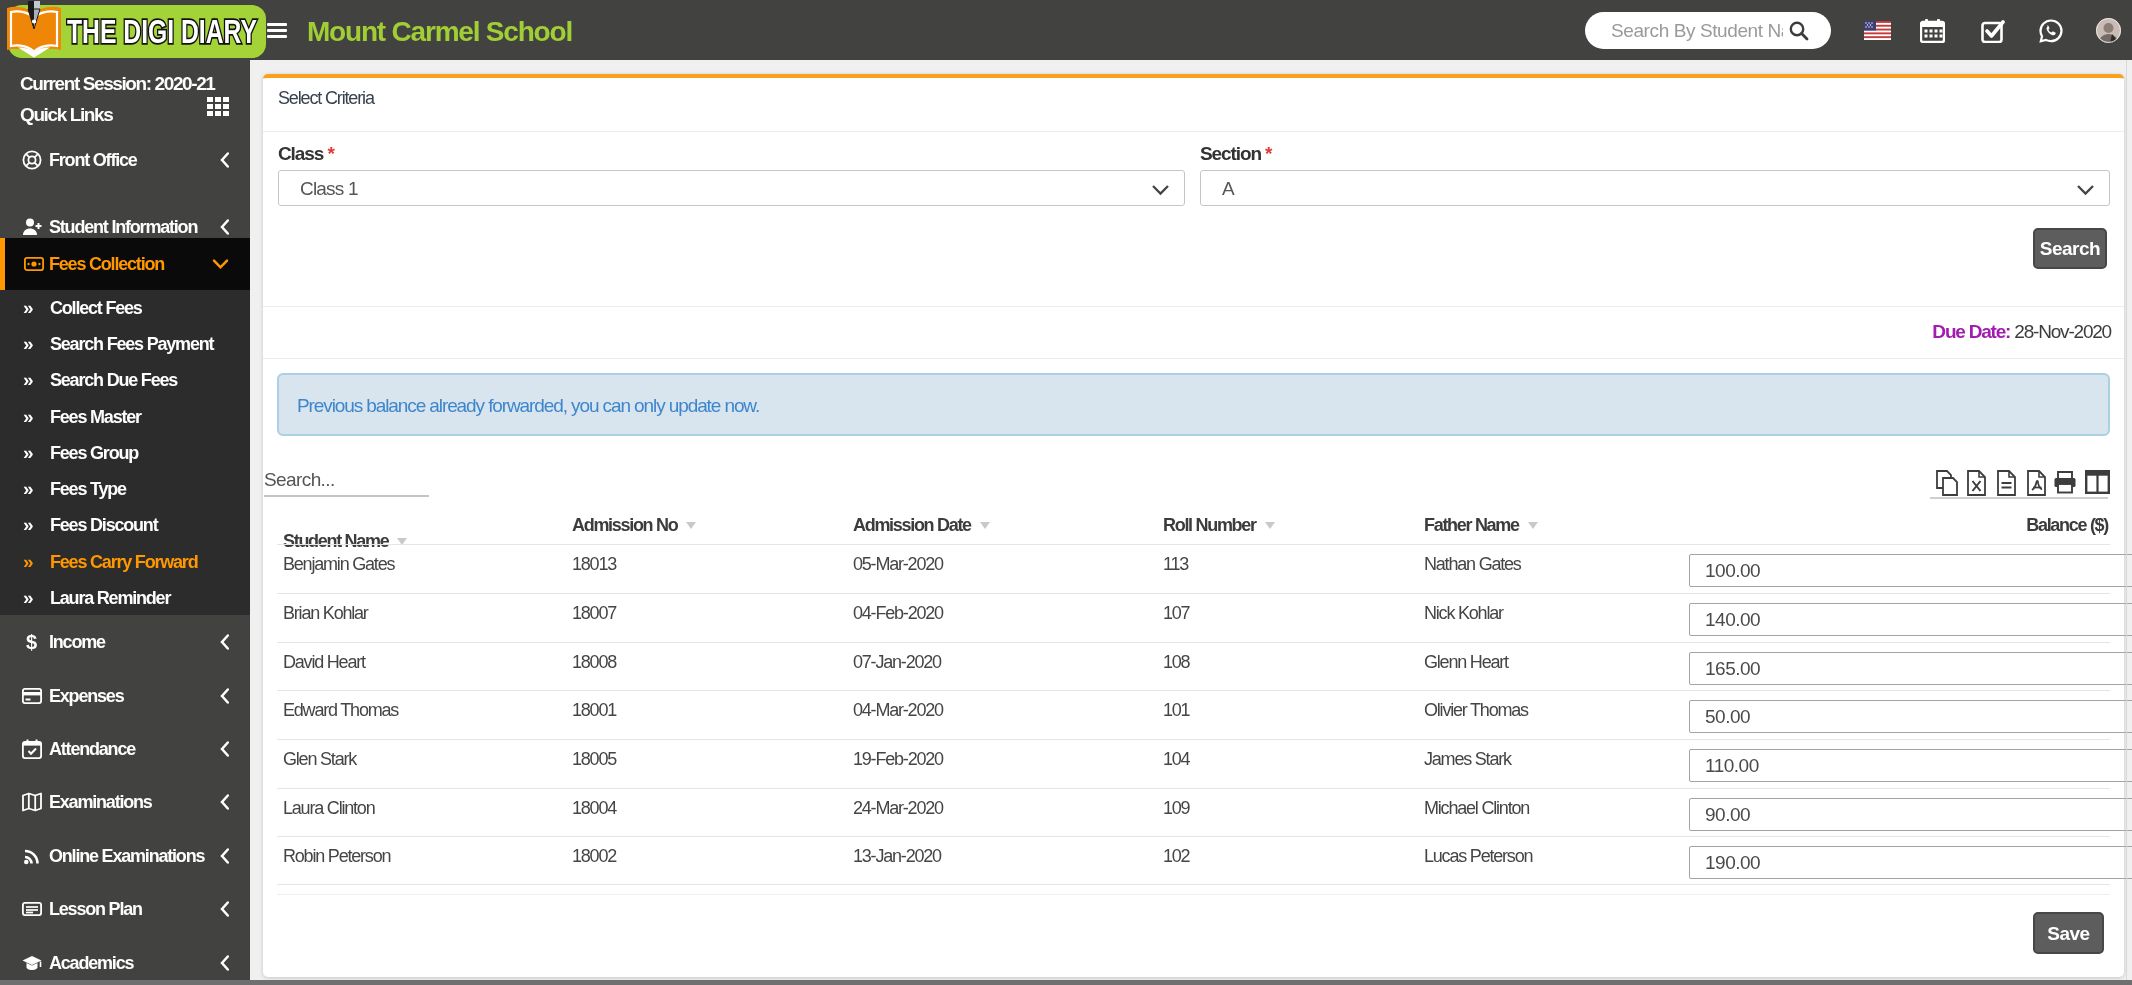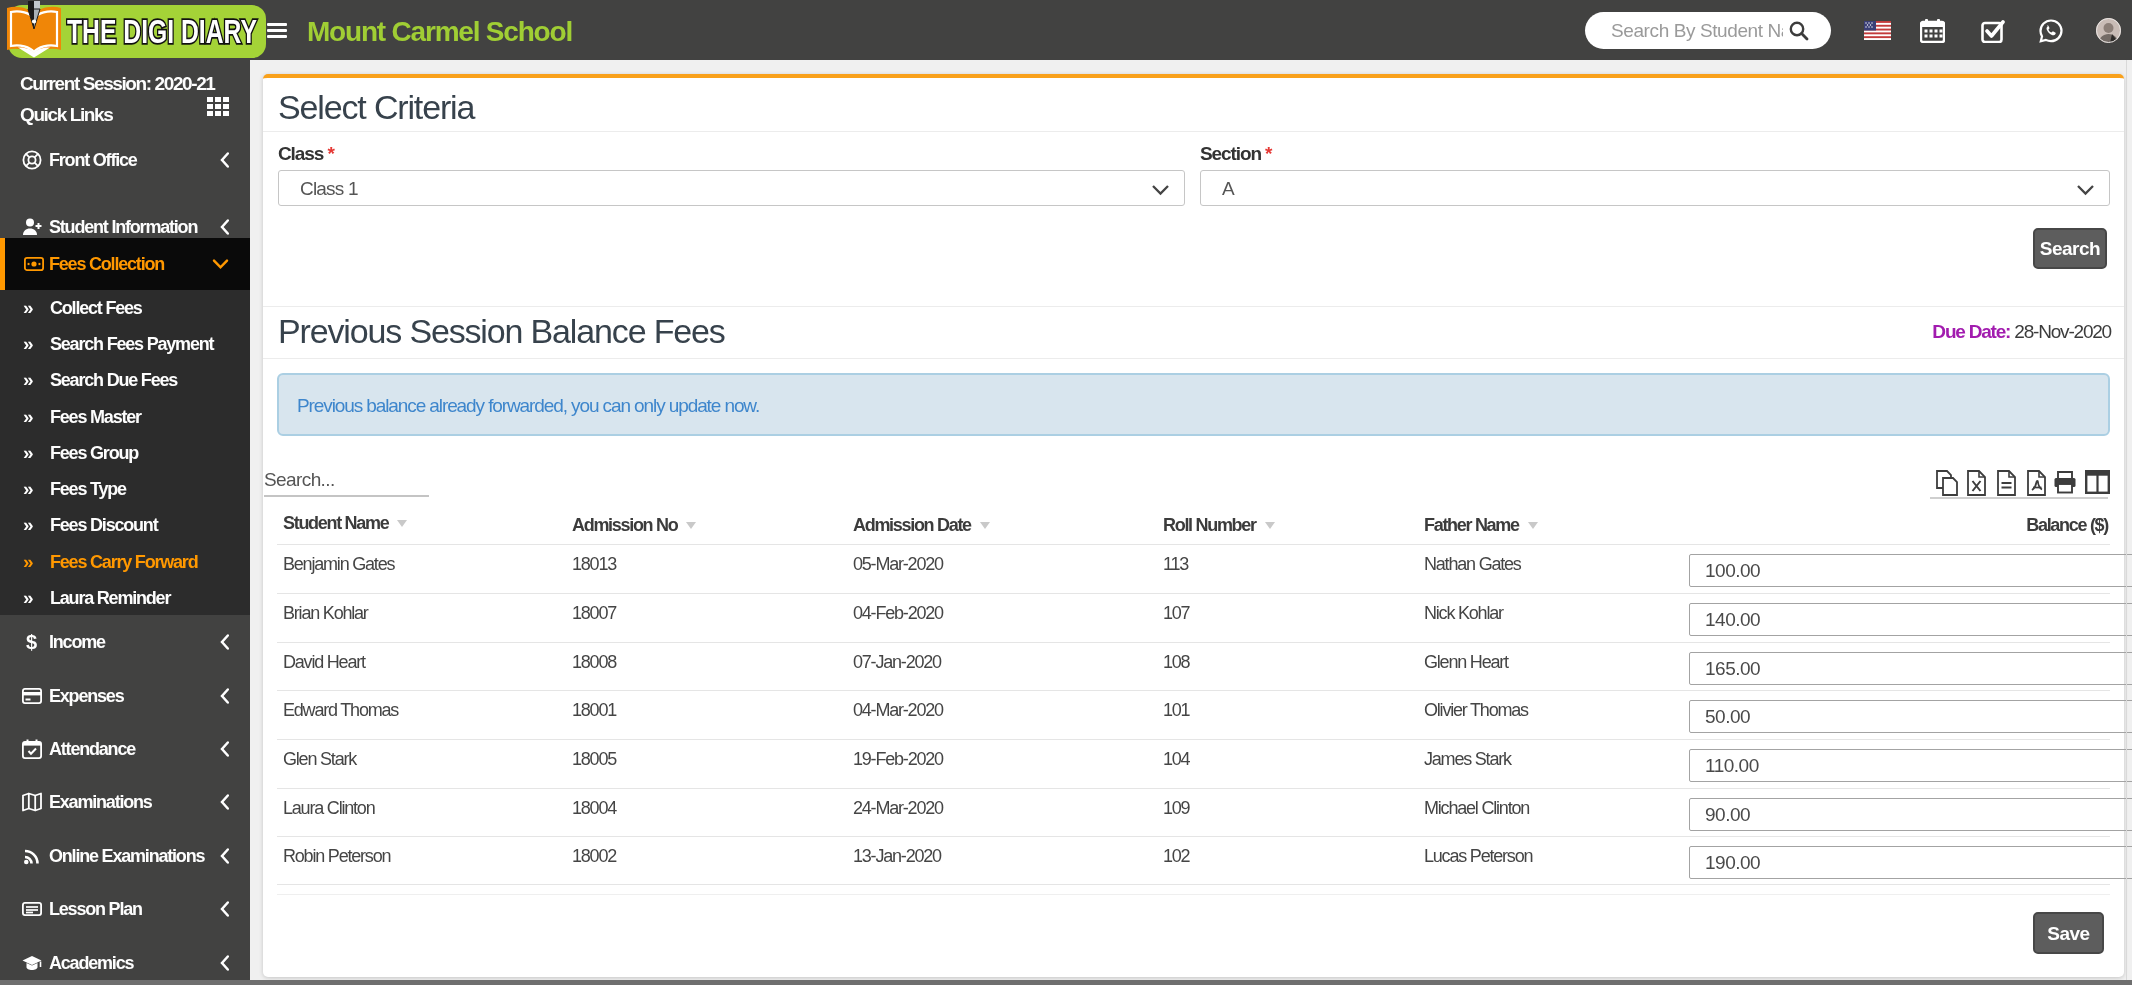--- a/index.html
+++ b/index.html
@@ -25,21 +25,21 @@
 #menu .item .tx { position:absolute; left:49px; top:50%; transform:translateY(-50%); color:#fdfdfd; font-size:18px; font-weight:bold; letter-spacing:-1.2px; white-space:nowrap; }
 #menu .item .ch { position:absolute; left:219px; top:50%; transform:translateY(-50%); }
 #submenu { position:absolute; left:0; top:230px; width:250px; height:325px; background:#2c2c2c; }
 #fees-active { position:absolute; left:0; top:178px; width:250px; height:52px; background:#0a0a0a; border-left:5px solid #ff9800; }
 .sub { position:absolute; left:0; width:250px; height:36px; }
 .sub .arr { position:absolute; left:23px; top:50%; transform:translateY(-50%); font-size:19px; color:#fff; font-weight:bold; }
 .sub .tx { position:absolute; left:50px; top:50%; transform:translateY(-50%); color:#fdfdfd; font-size:18px; font-weight:bold; letter-spacing:-1.2px; white-space:nowrap; }
 
 
 #card { position:absolute; left:263px; top:74px; width:1861px; height:903px; background:#fff; border-top:4px solid #f9a11b; border-radius:5px; box-shadow:0 1px 4px rgba(0,0,0,0.18); z-index:5; }
-.hdr { position:absolute; left:15px; font-size:34px; color:#37424c; letter-spacing:-1.15px; white-space:nowrap; }
+.hdr { position:absolute; left:15px; font-size:18px; color:#37424c; letter-spacing:-1.15px; white-space:nowrap; }
 .hline { position:absolute; left:0; width:1861px; height:1px; background:#ececec; }
 .lbl { position:absolute; font-size:19px; font-weight:bold; color:#333; letter-spacing:-1.1px; }
 .lbl .req { color:#e53935; }
 .sel { position:absolute; height:36px; border:1px solid #c6c6c6; border-radius:3px; background:#fff; }
 .sel .val { position:absolute; left:21px; top:7px; font-size:19px; color:#555; letter-spacing:-0.8px; }
 .sel svg { position:absolute; right:14px; top:13px; }
 .btn { position:absolute; background:#5d5d5d; border:2px solid #474747; border-radius:5px; color:#fff; font-size:19px; font-weight:bold; text-align:center; letter-spacing:-0.5px; }
 #alert { position:absolute; left:14px; top:295px; width:1833px; height:63px; background:#d8e5ee; border:2px solid #abcfe3; border-radius:6px; }
 #alert .tx { position:absolute; left:18px; top:20px; font-size:19px; color:#3e86cc; letter-spacing:-1.1px; }
 #dtsearch { position:absolute; left:1px; top:391px; width:165px; height:28px; border-bottom:2px solid #c4c4c4; font-size:19px; color:#555; letter-spacing:-0.6px; }
@@ -352,21 +352,20 @@
   <div class="lbl" style="left:937px;top:65px;">Section <span class="req">*</span></div>
   <div class="sel" style="left:937px;top:92px;width:910px;">
     <div class="val">A</div>
     <svg width="19" height="12" viewBox="0 0 19 12">
         <path d="M2 2 L9.5 9.5 L17 2" fill="none" stroke="#444" stroke-width="2.3"></path>
       </svg>
   </div>
   <div class="btn" style="left:1770px;top:150px;width:74px;height:41px;line-height:38px;">Search</div>
 
   <div class="hline" style="top:228px;"></div>
-  <div class="hdr" style="top:234px;">Previous Session Balance Fees</div>
   <div style="position:absolute; right:13px; top:243px; font-size:19px; letter-spacing:-1.2px;"><span style="color:#a21caf;font-weight:bold;">Due Date:</span> <span style="color:#3c3c3c;">28-Nov-2020</span></div>
   <div class="hline" style="top:280px;"></div>
 
   <div id="alert">
       <div class="tx">Previous balance already forwarded, you can only update now.</div>
     </div>
 
   <div id="dtsearch">Search...</div>
   <div id="dticons">
 
@@ -403,21 +402,21 @@
 
     <svg style="left:155px" width="25" height="24" viewBox="0 0 25 24">
         <rect x="1.2" y="1.2" width="22.6" height="21.6" fill="none" stroke="#3d3d3d" stroke-width="2.4"></rect>
         <rect x="1.2" y="1.2" width="22.6" height="4.5" fill="#3d3d3d"></rect>
         <line x1="12.5" y1="2" x2="12.5" y2="22" stroke="#3d3d3d" stroke-width="2.2"></line>
       </svg>
     <div class="ul"></div>
   </div>
 
   <div id="tbl">
-    <div class="th" style="left:6px;top:5px;">Student Name<span class="caret"></span></div>
+    <div class="th" style="left:6px;top:23px;">Student Name<span class="caret"></span></div>
     <div class="th" style="left:295px;top:7px;">Admission No<span class="caret"></span></div>
     <div class="th" style="left:576px;top:7px;">Admission Date<span class="caret"></span></div>
     <div class="th" style="left:886px;top:7px;">Roll Number<span class="caret"></span></div>
     <div class="th" style="left:1147px;top:7px;">Father Name<span class="caret"></span></div>
     <div class="th" style="right:2px;top:7px;">Balance ($)</div>
 
     <div class="row" style="top:36px;">
       <div class="cell" style="left:6px;">Benjamin Gates</div>
         <div class="cell" style="left:295px;">18013</div>
         <div class="cell" style="left:576px;">05-Mar-2020</div>

